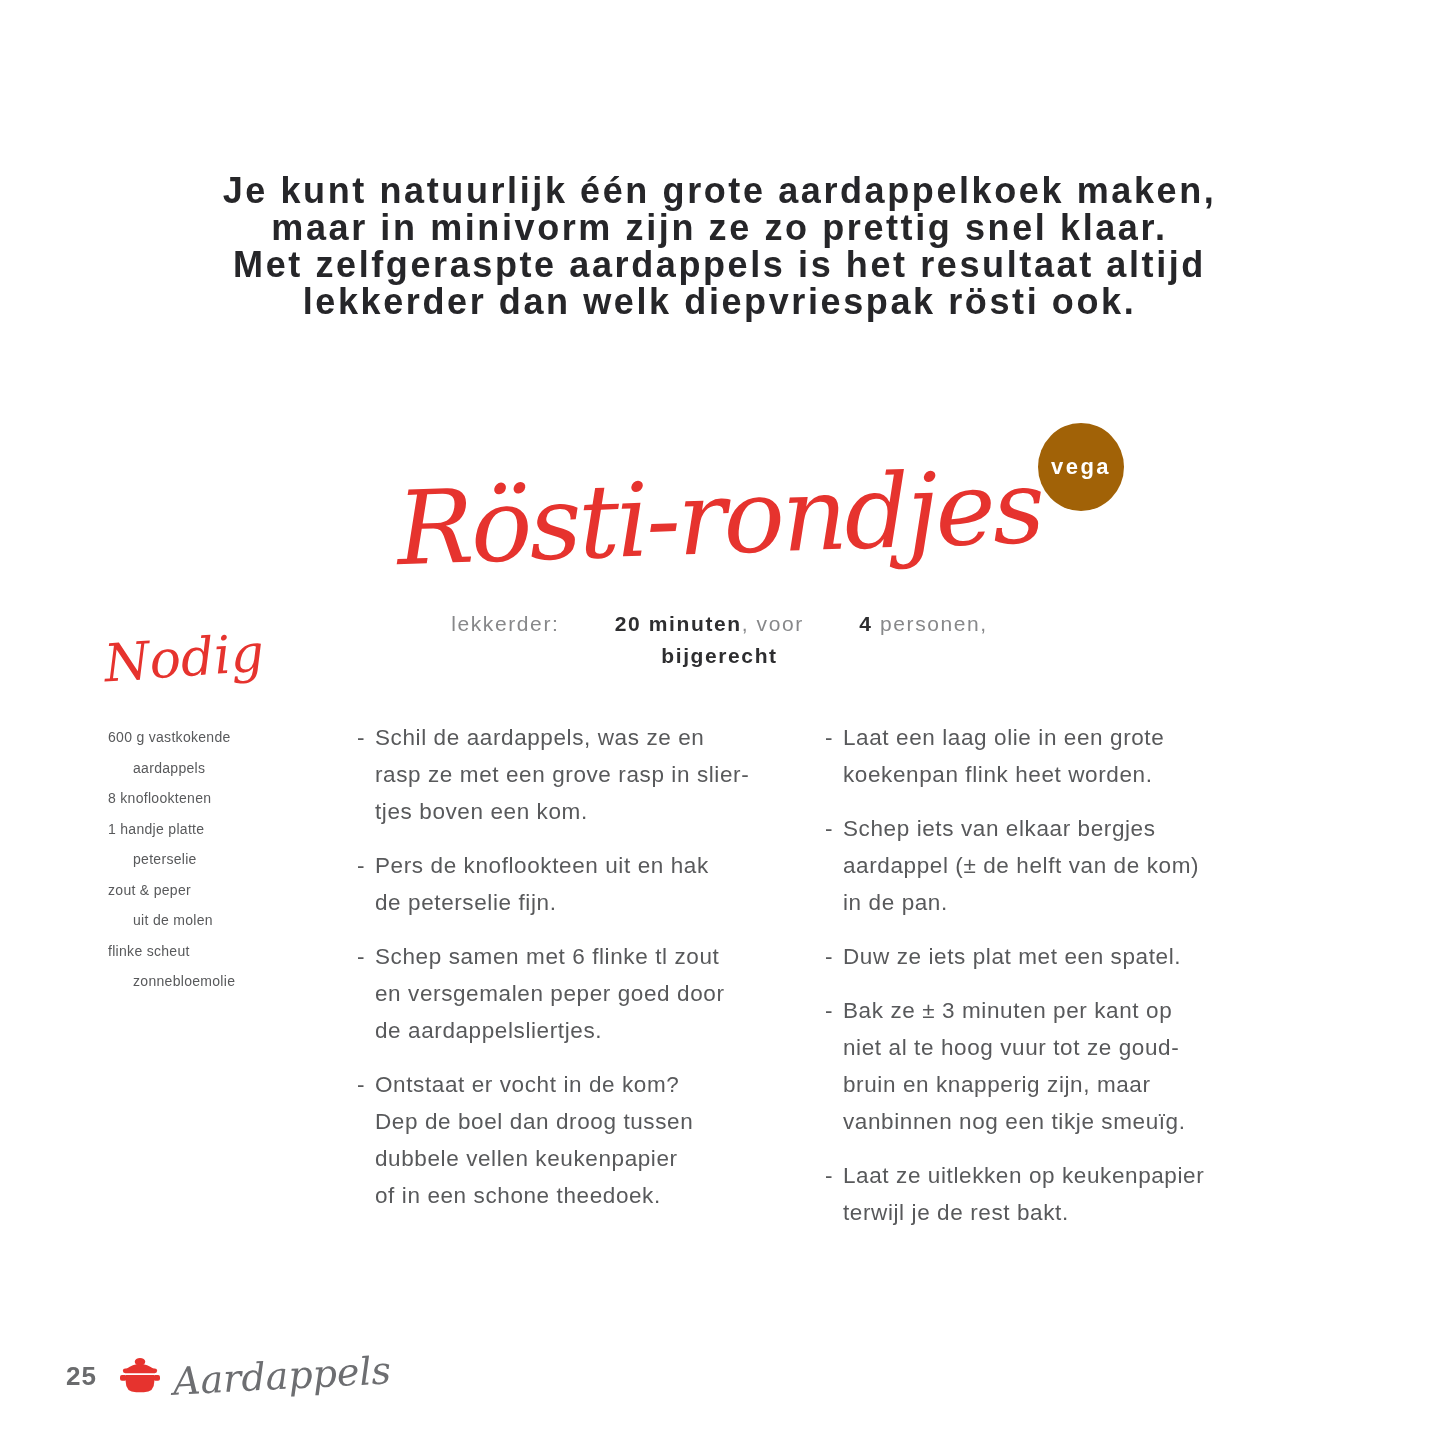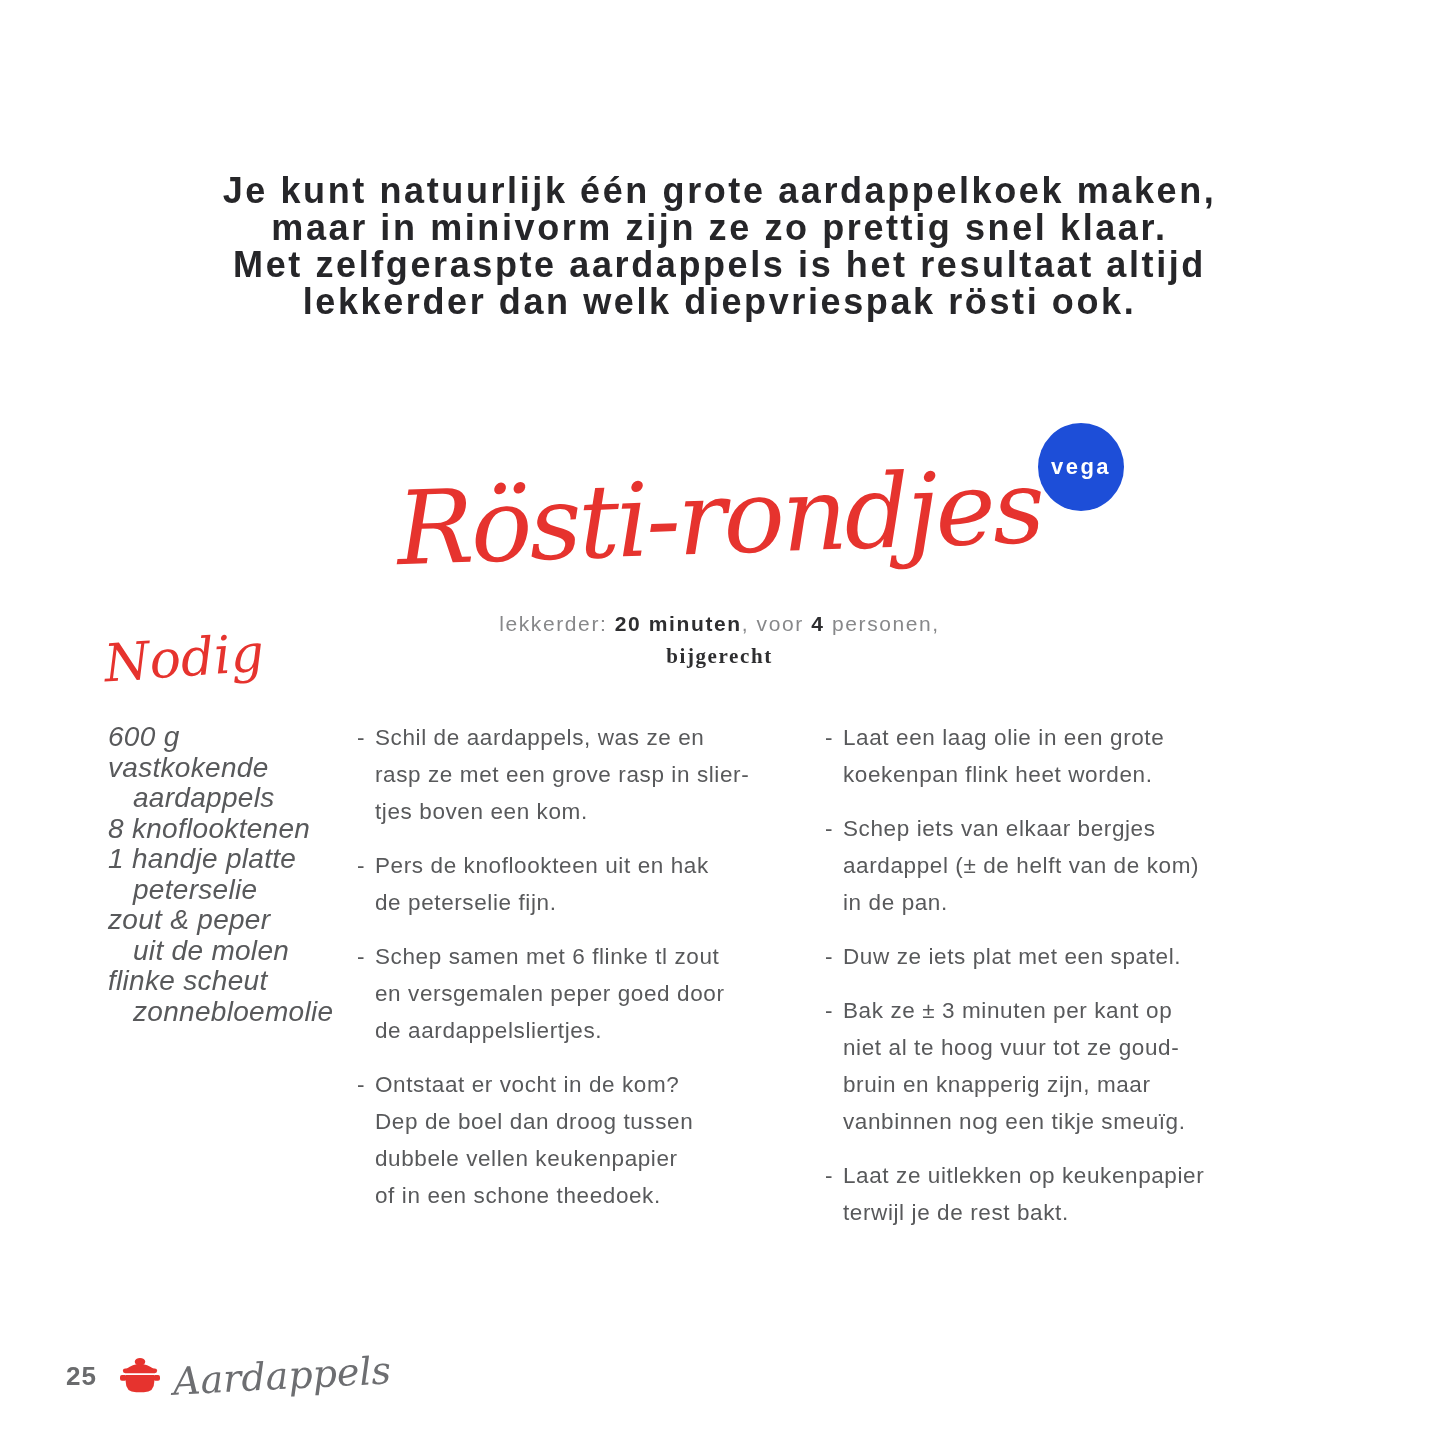--- a/index.html
+++ b/index.html
@@ -52,21 +52,21 @@
     white-space: nowrap;
   }
 
   .vega-badge {
     position: absolute;
     left: 1038px;
     top: 423px;
     width: 86px;
     height: 88px;
     border-radius: 50%;
-    background: #1d4ed8;
+    background: #a16207;
     color: #ffffff;
     display: flex;
     align-items: center;
     justify-content: center;
     font-size: 22px;
     font-weight: bold;
     letter-spacing: 2.5px;
   }
 
   
@@ -77,47 +77,46 @@
     width: 1439px;
     text-align: center;
     font-size: 21px;
     letter-spacing: 1.6px;
     line-height: 32px;
     color: #87888A;
   }
   .meta .strong {
     font-weight: bold;
     color: #2E2E30;
+    margin-left: 48px;
   }
   .meta-line2 {
     font-weight: bold;
     color: #2E2E30;
-    font-family: Liberation Serif, serif;
   }
 
   
   .nodig-heading {
     position: absolute;
     left: 104px;
     top: 628px;
     font-size: 52px;
     color: #E6332E;
     transform: rotate(-4deg);
     white-space: nowrap;
   }
   .ingredients {
     position: absolute;
     left: 108px;
     top: 722px;
     width: 240px;
-    font-size: 28px;
+    font-size: 14px;
     line-height: 30.5px;
     letter-spacing: 0.3px;
     color: #58595B;
-    font-style: italic;
   }
   .ing-line.indent { padding-left: 25px; }
 
   
   .steps-col {
     position: absolute;
     top: 719px;
     font-size: 22.5px;
     line-height: 37px;
     letter-spacing: 0.6px;

